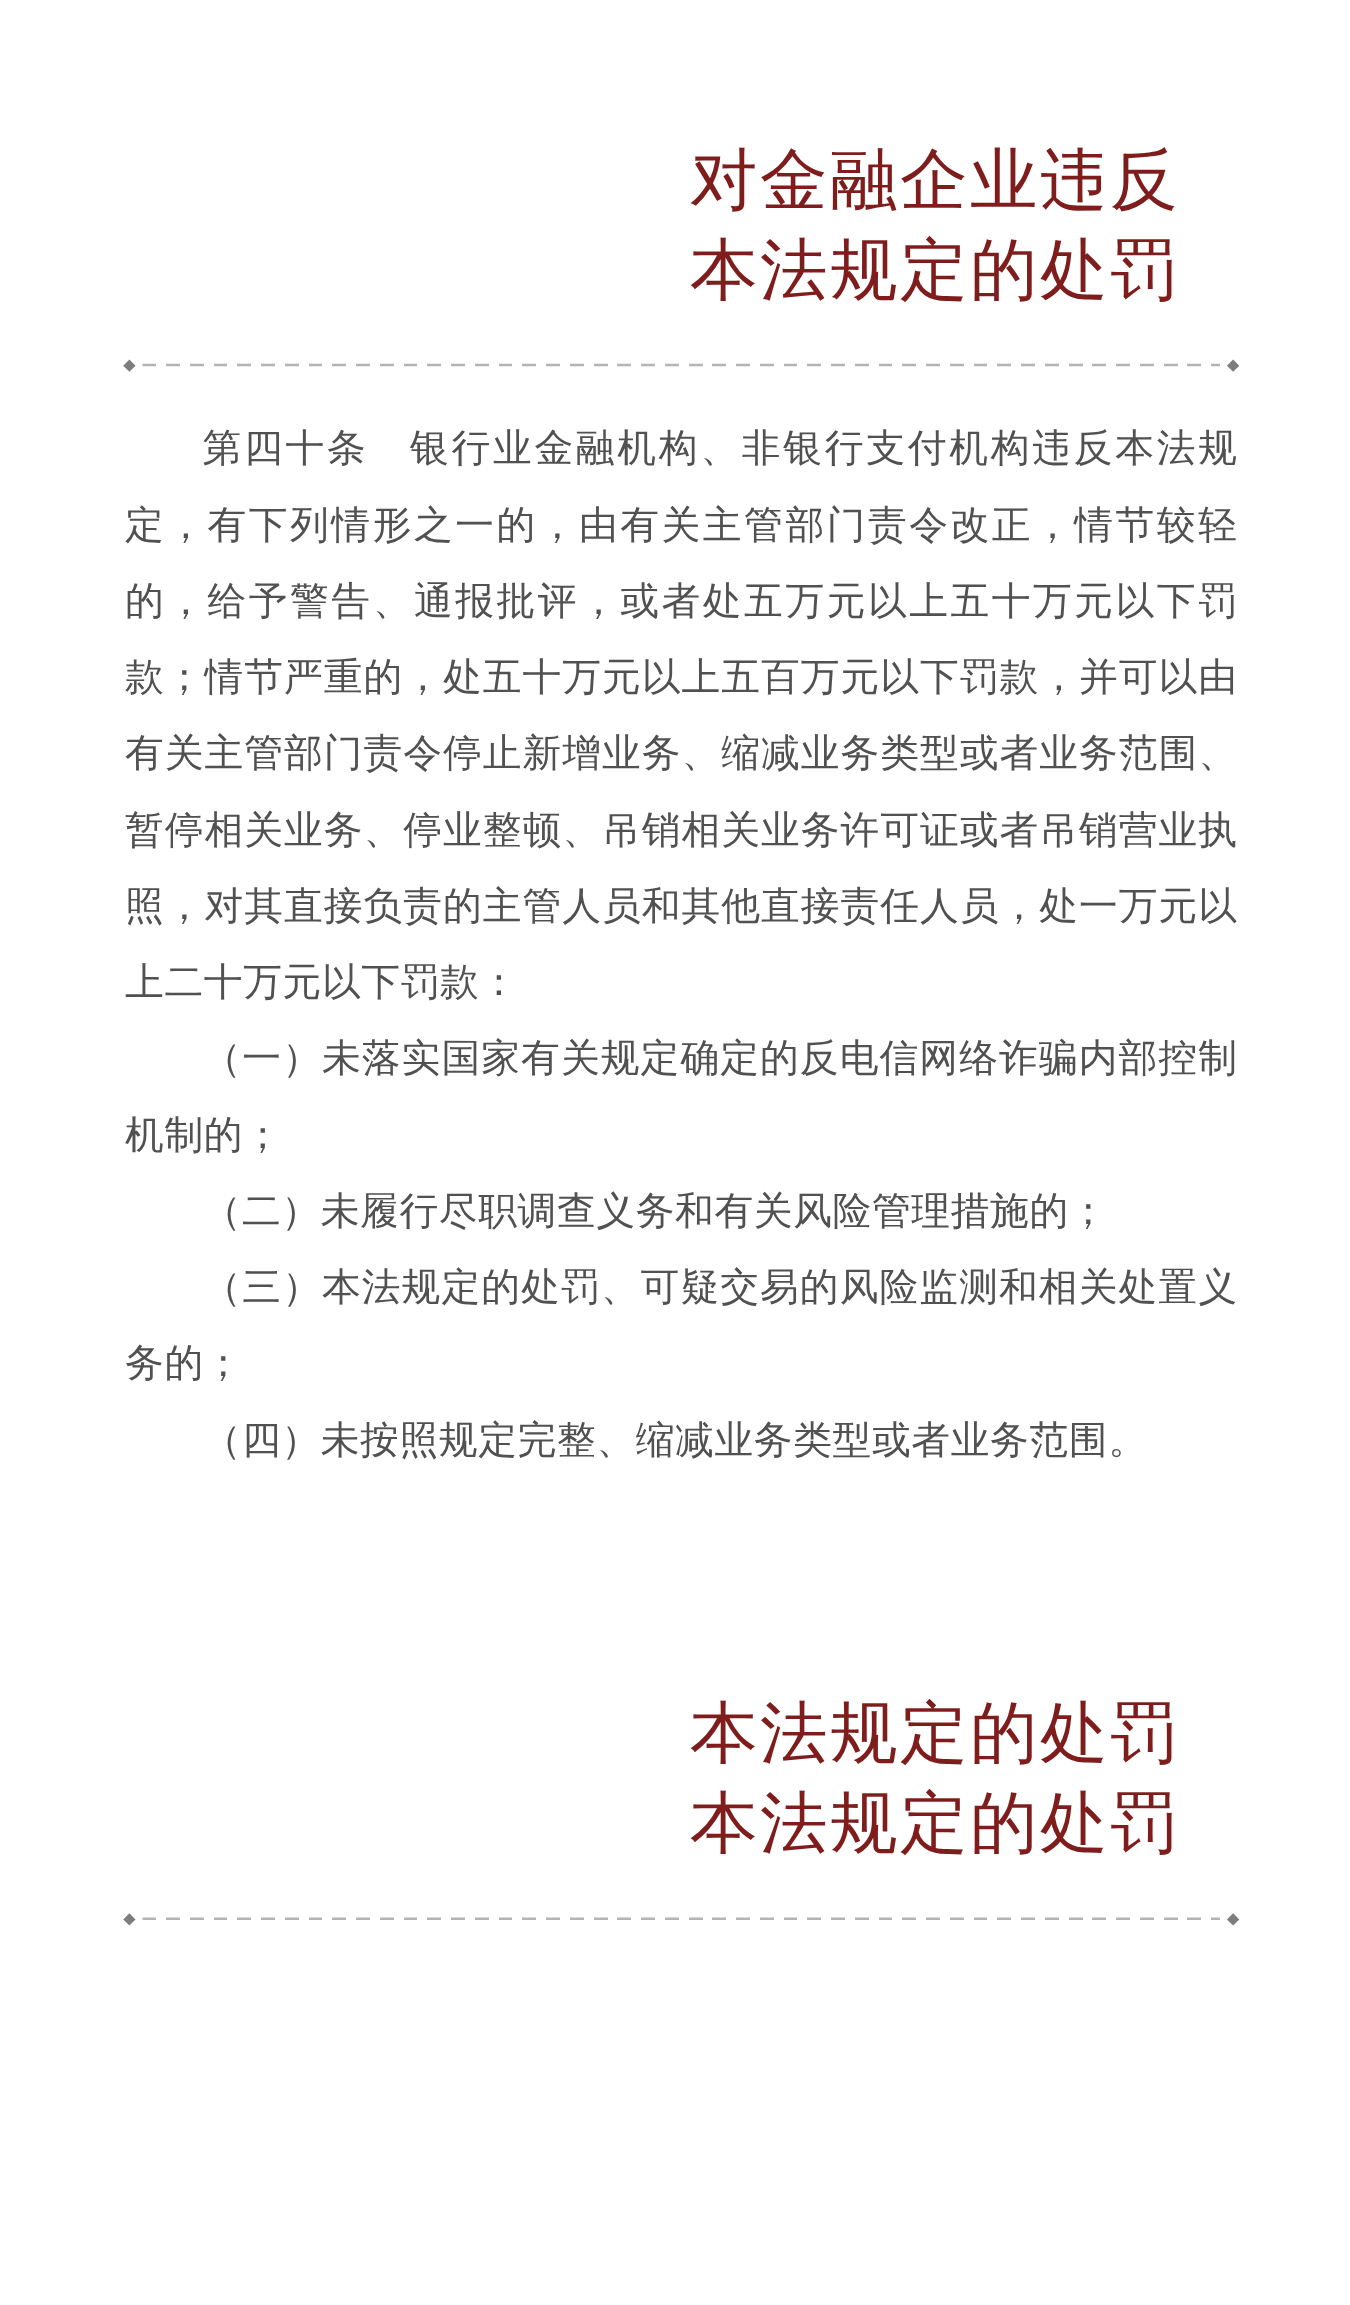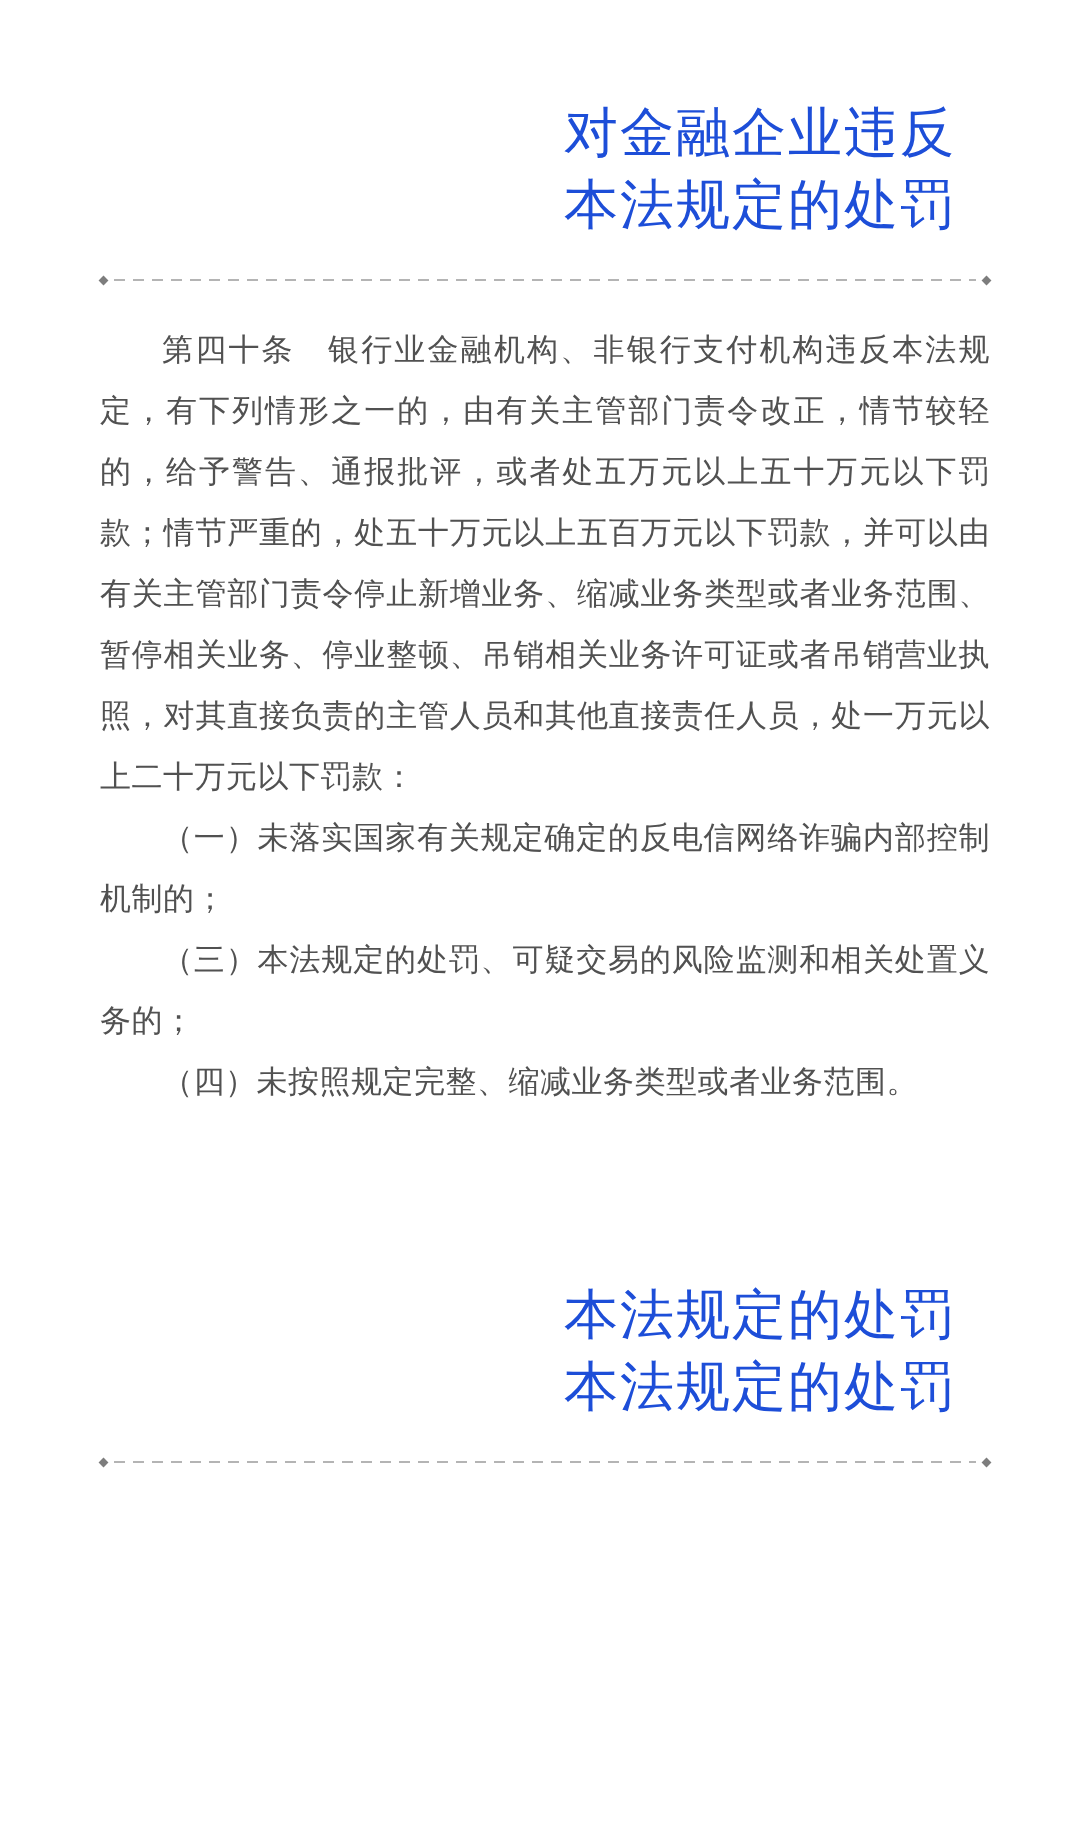--- a/index.html
+++ b/index.html
@@ -12,27 +12,27 @@
     position: relative;
     width: 1080px;
     height: 1844px;
     margin: 0 auto;
     background: #ffffff;
     box-sizing: border-box;
     padding: 92px 90px 0 100px;
     overflow: hidden;
   }
   .heading {
-    margin: 4px;
+    margin: 16px;
     text-align: right;
     padding-right: 30px;
     font-size: 54px;
     line-height: 72px;
     font-weight: 500;
-    color: #1d4ed8;
+    color: #7f1d1d;
     letter-spacing: 2px;
   }
   .heading .hline { display: block; }
   .section-2 .heading { margin-top: 166px; }
   .divider {
     display: flex;
     align-items: center;
     margin-top: 34px;
     height: 12px;
   }
@@ -43,21 +43,21 @@
     background: #7d7d7d;
     transform: rotate(45deg);
   }
   .divider .dash {
     flex: 1;
     height: 2px;
     margin: 0 7px;
     background-image: repeating-linear-gradient(
       to right, #b4b4b4 0px, #b4b4b4 11px, transparent 11px, transparent 19px);
   }
-  .body-block { margin-top: 33px; }
+  .body-block { margin-top: 33px; font-family: Liberation Mono, monospace; }
   .para {
     margin: 0;
     font-size: 31px;
     line-height: 61px;
     color: #515151;
     text-align: justify;
     text-indent: 2em;
     letter-spacing: 0.5px;
   }
 </style>
@@ -74,20 +74,21 @@
 
     <div class="divider">
       <span class="dot"></span>
       <span class="dash"></span>
       <span class="dot"></span>
     </div>
 
     <div class="body-block">
       <p class="para">第四十条　银行业金融机构、非银行支付机构违反本法规定，有下列情形之一的，由有关主管部门责令改正，情节较轻的，给予警告、通报批评，或者处五万元以上五十万元以下罚款；情节严重的，处五十万元以上五百万元以下罚款，并可以由有关主管部门责令停止新增业务、缩减业务类型或者业务范围、暂停相关业务、停业整顿、吊销相关业务许可证或者吊销营业执照，对其直接负责的主管人员和其他直接责任人员，处一万元以上二十万元以下罚款：</p>
       <p class="para">（一）未落实国家有关规定确定的反电信网络诈骗内部控制机制的；</p>
+      <p class="para">（二）未履行尽职调查义务和有关风险管理措施的；</p>
       <p class="para">（三）本法规定的处罚、可疑交易的风险监测和相关处置义务的；</p>
       <p class="para">（四）未按照规定完整、缩减业务类型或者业务范围。</p>
     </div>
   </section>
 
   <section class="section-2">
     <h1 class="heading">
       <span class="hline">本法规定的处罚</span>
       <span class="hline">本法规定的处罚</span>
     </h1>

